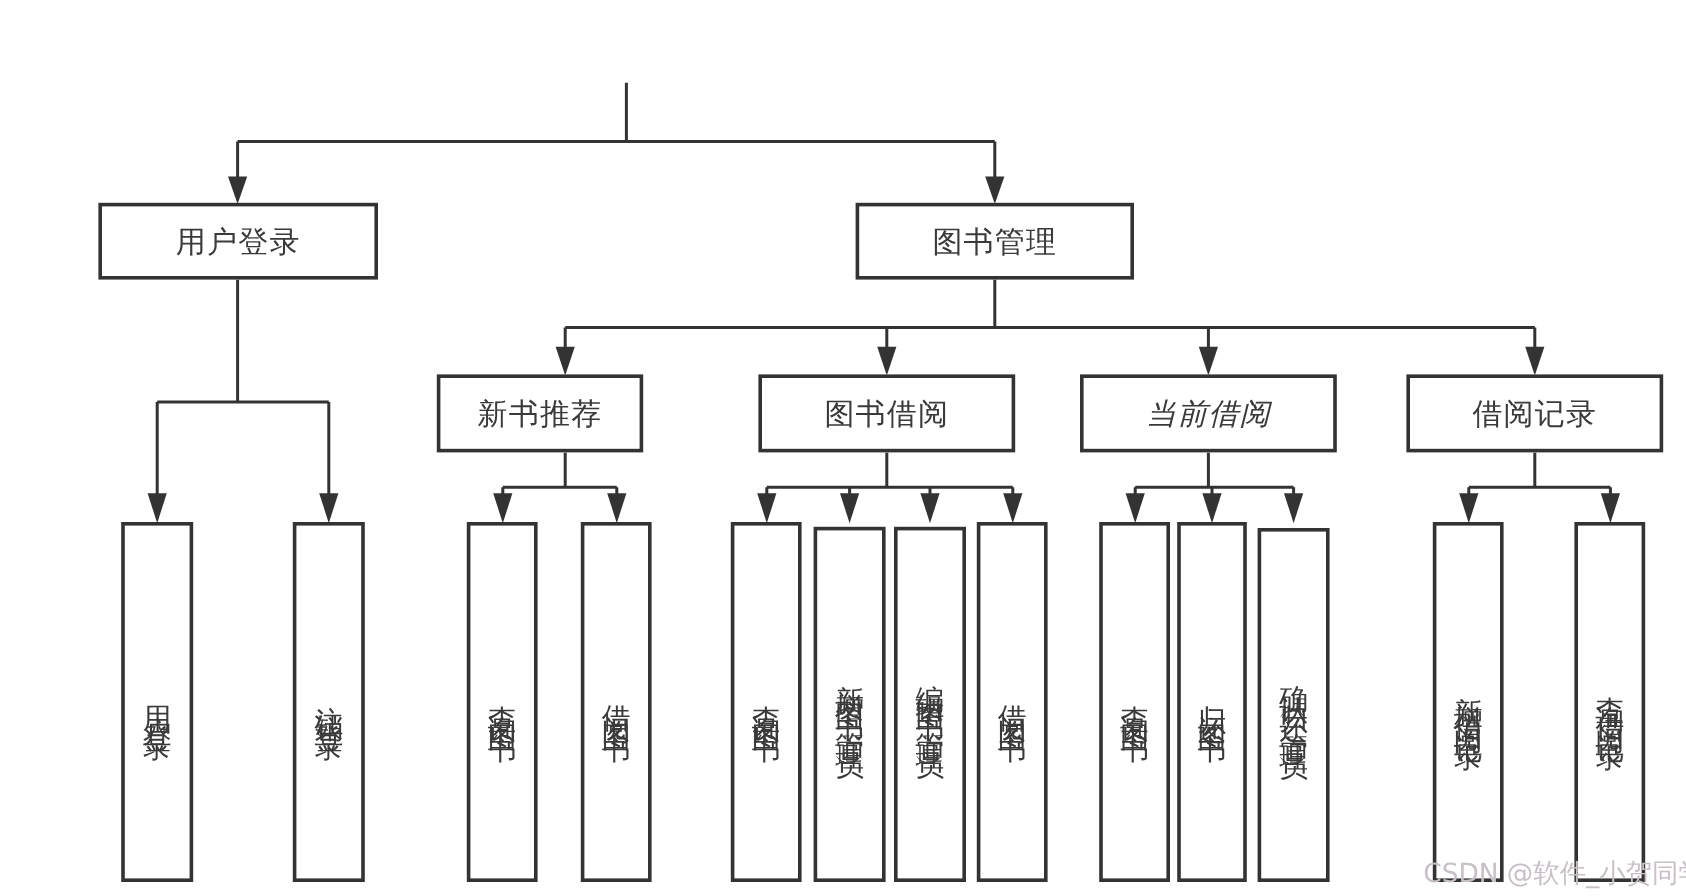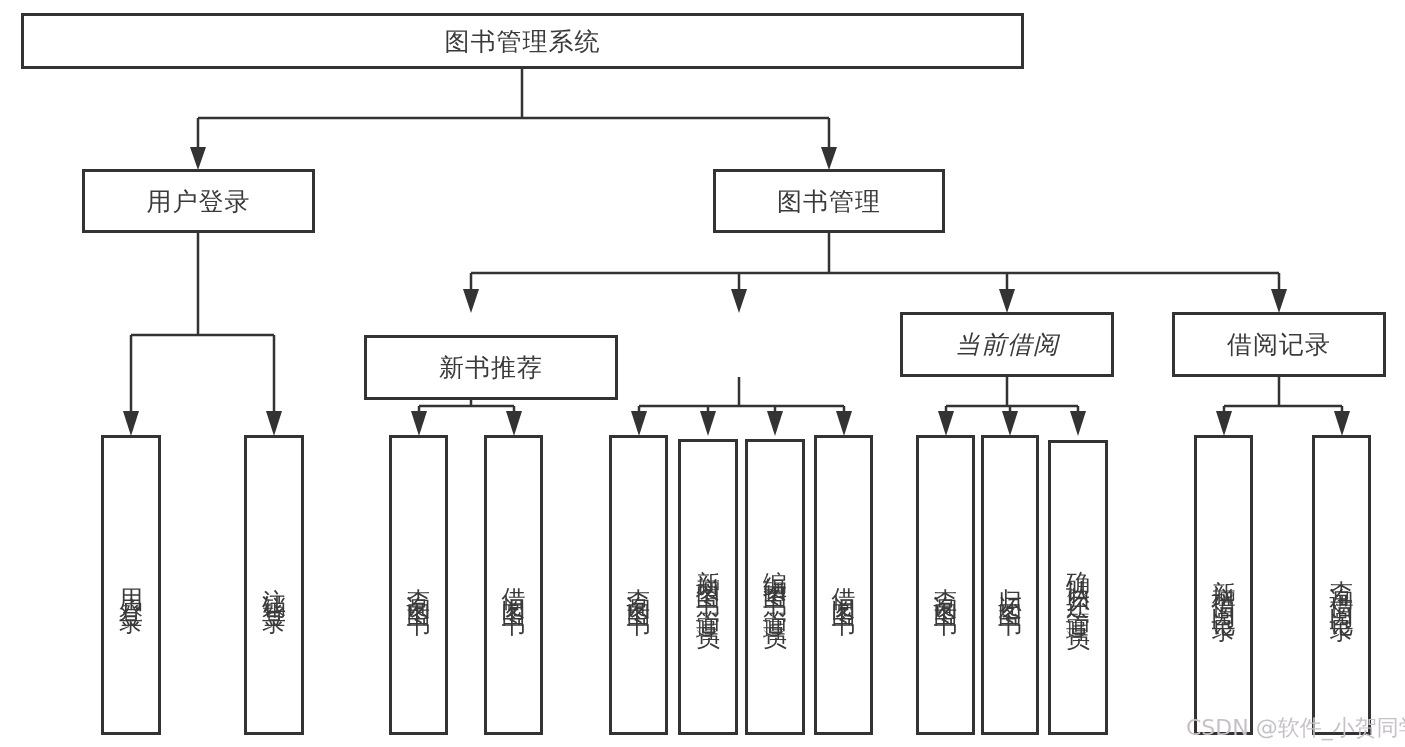--- a/index.html
+++ b/index.html
@@ -106,33 +106,33 @@
       <polygon points="1002,411 1018,411 1010,436"></polygon>
       <polygon points="1070,411 1086,411 1078,436"></polygon>
     </g>
     <g>
       <path d="M1279,377 V406 M1224,406 H1342 M1224,406 V414 M1342,406 V414"></path>
       <polygon points="1216,411 1232,411 1224,436"></polygon>
       <polygon points="1334,411 1350,411 1342,436"></polygon>
     </g>
   </svg>
 
-  <div class="node hnode" style="left:21px; top:13px; width:1003px; height:56px;">
-    <span>图书管理系统</span>
-  </div>
 
   <div class="node hnode" style="left:82px; top:169px; width:233px; height:64px;">
     <span>用户登录</span>
   </div>
   <div class="node hnode" style="left:713px; top:169px; width:232px; height:64px;">
     <span>图书管理</span>
   </div>
 
-  <div class="node hnode" style="left:364px; top:312px; width:254px; height:65px;margin-top:23px;">
+  <div class="node hnode" style="left:364px; top:312px; width:172px; height:65px;">
     <span>新书推荐</span>
+  </div>
+  <div class="node hnode" style="left:632px; top:312px; width:214px; height:65px;">
+    <span>图书借阅</span>
   </div>
   <div class="node hnode" style="left:900px; top:312px; width:214px; height:65px;font-style:italic;">
     <span>当前借阅</span>
   </div>
   <div class="node hnode" style="left:1172px; top:312px; width:214px; height:65px;">
     <span>借阅记录</span>
   </div>
 
   <div class="node vnode" style="left:101px; top:435px; width:60px; height:300px;">
     <span>用户登录</span>

